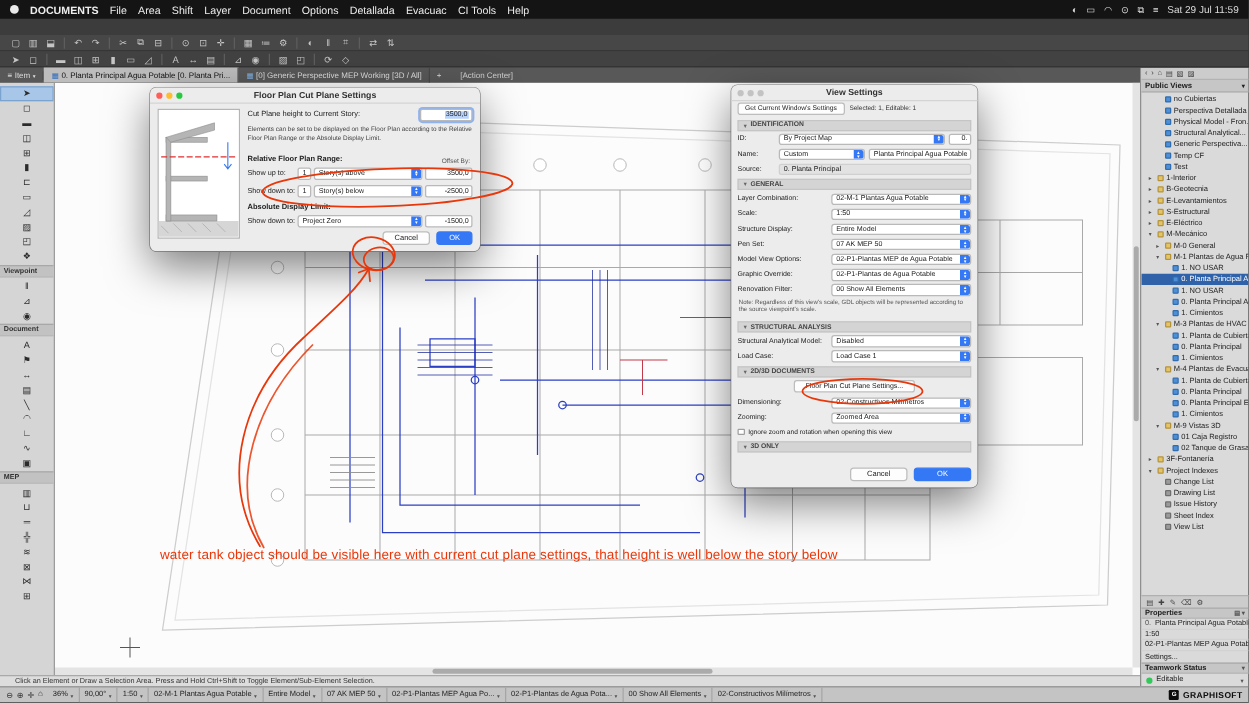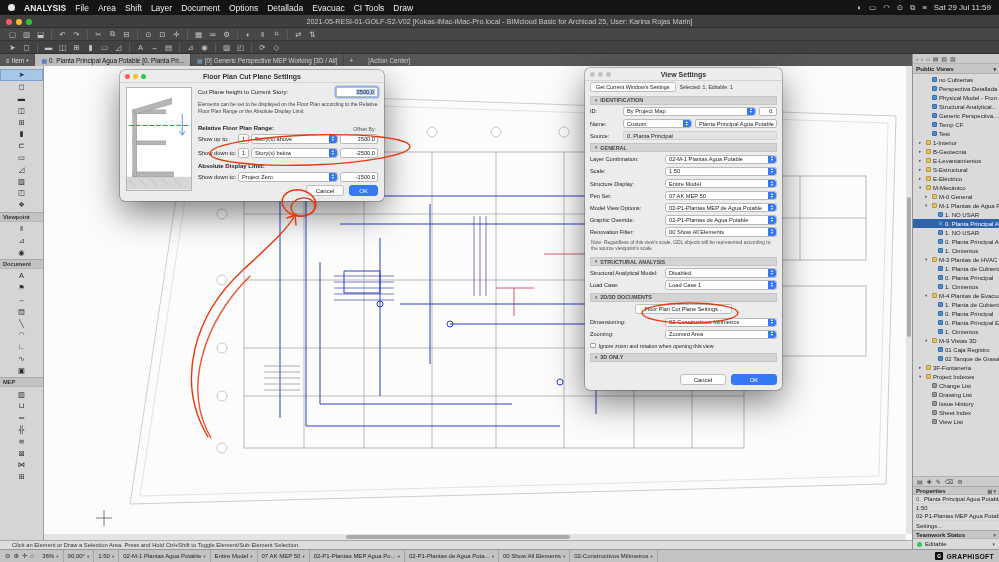--- a/index.html
+++ b/index.html
@@ -181,53 +181,45 @@
     color:var(--annotation);font-size:10.8px;letter-spacing:.1px;pointer-events:none}
 </style>
 </head>
 <body>
 
 <div id="screen">
 
   <div id="menubar">
     <span class="apple"></span>
     <span id="menu-items" style="display:flex;gap:9px">
-        <span class="menu-item bold">ANALYSIS</span>
+        <span class="menu-item bold">DOCUMENTS</span>
         <span class="menu-item">File</span>
         <span class="menu-item">Area</span>
         <span class="menu-item">Shift</span>
         <span class="menu-item">Layer</span>
         <span class="menu-item">Document</span>
         <span class="menu-item">Options</span>
         <span class="menu-item">Detallada</span>
         <span class="menu-item">Evacuac</span>
         <span class="menu-item">CI Tools</span>
-        <span class="menu-item">Draw</span>
+        <span class="menu-item">Help</span>
       </span>
     <span id="menu-right">
       <span id="menu-status-icons" style="display:flex;gap:7px">
           <span class="status-ic">◐</span>
           <span class="status-ic">▭</span>
           <span class="status-ic">◠</span>
           <span class="status-ic">⊙</span>
           <span class="status-ic">⧉</span>
           <span class="status-ic">≡</span>
         </span>
       <span>Sat 29 Jul 11:59</span>
     </span>
   </div>
 
-  <div id="titlebar">
-    <span id="traffic">
-      <span class="tl-close"></span>
-      <span class="tl-min"></span>
-      <span class="tl-max"></span>
-    </span>
-    <span>2021-05-RESI-01-GOLF-S2-V02 [Kokas-iMac-iMac-Pro.local - BIMcloud Basic for Archicad 25, User: Karina Rojas Marin]</span>
-  </div>
 
   <div id="toolbar1" class="toolbar">
       <span class="tb-ic">▢</span>
       <span class="tb-ic">▥</span>
       <span class="tb-ic">⬓</span>
       <span class="tb-sep"></span>
       <span class="tb-ic">↶</span>
       <span class="tb-ic">↷</span>
       <span class="tb-sep"></span>
       <span class="tb-ic">✂</span>
@@ -975,14 +967,15 @@
 
   <svg id="annot-svg" width="999" height="562" viewBox="0 0 999 562">
     <ellipse class="annot" cx="310" cy="150" rx="100" ry="15" transform="rotate(-2 310 150)"></ellipse>
     <ellipse class="annot" cx="690" cy="313" rx="48" ry="10"></ellipse>
     <ellipse class="annot" cx="299" cy="203" rx="17" ry="13" transform="rotate(12 299 203)"></ellipse>
     <ellipse class="annot" cx="303" cy="207" rx="12" ry="9" transform="rotate(-8 303 207)"></ellipse>
     <path class="annot" d="M208 437 C 175 382 194 315 243 270 C 270 245 287 230 295 215"></path>
     <path class="annot" d="M295 215 l-8 3 M295 215 l1 10"></path>
     <path class="annot" d="M211 438 C 182 388 204 322 250 276" opacity="0.85"></path>
   </svg>
+  <div id="annot-note">water tank object should be visible here with current cut plane settings, that height is well below the story below</div>
 
 </div>
 
 </body></html>

